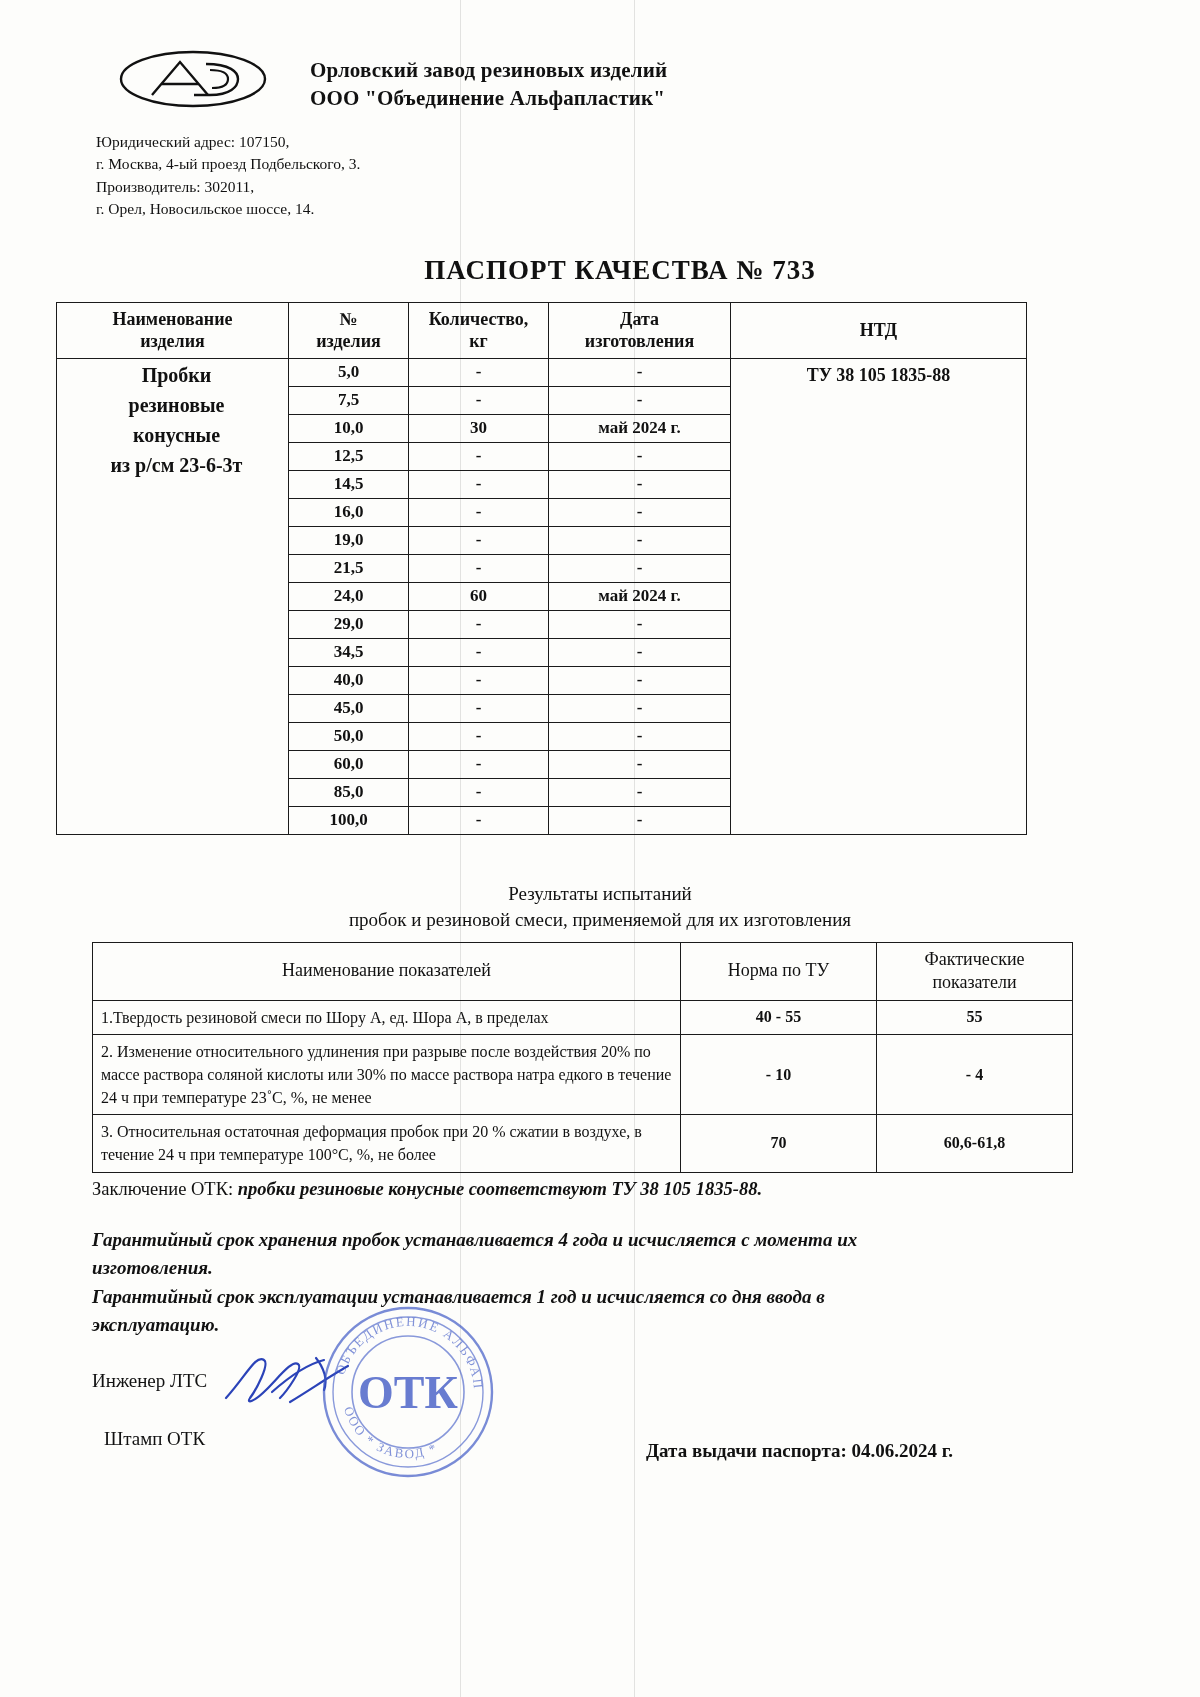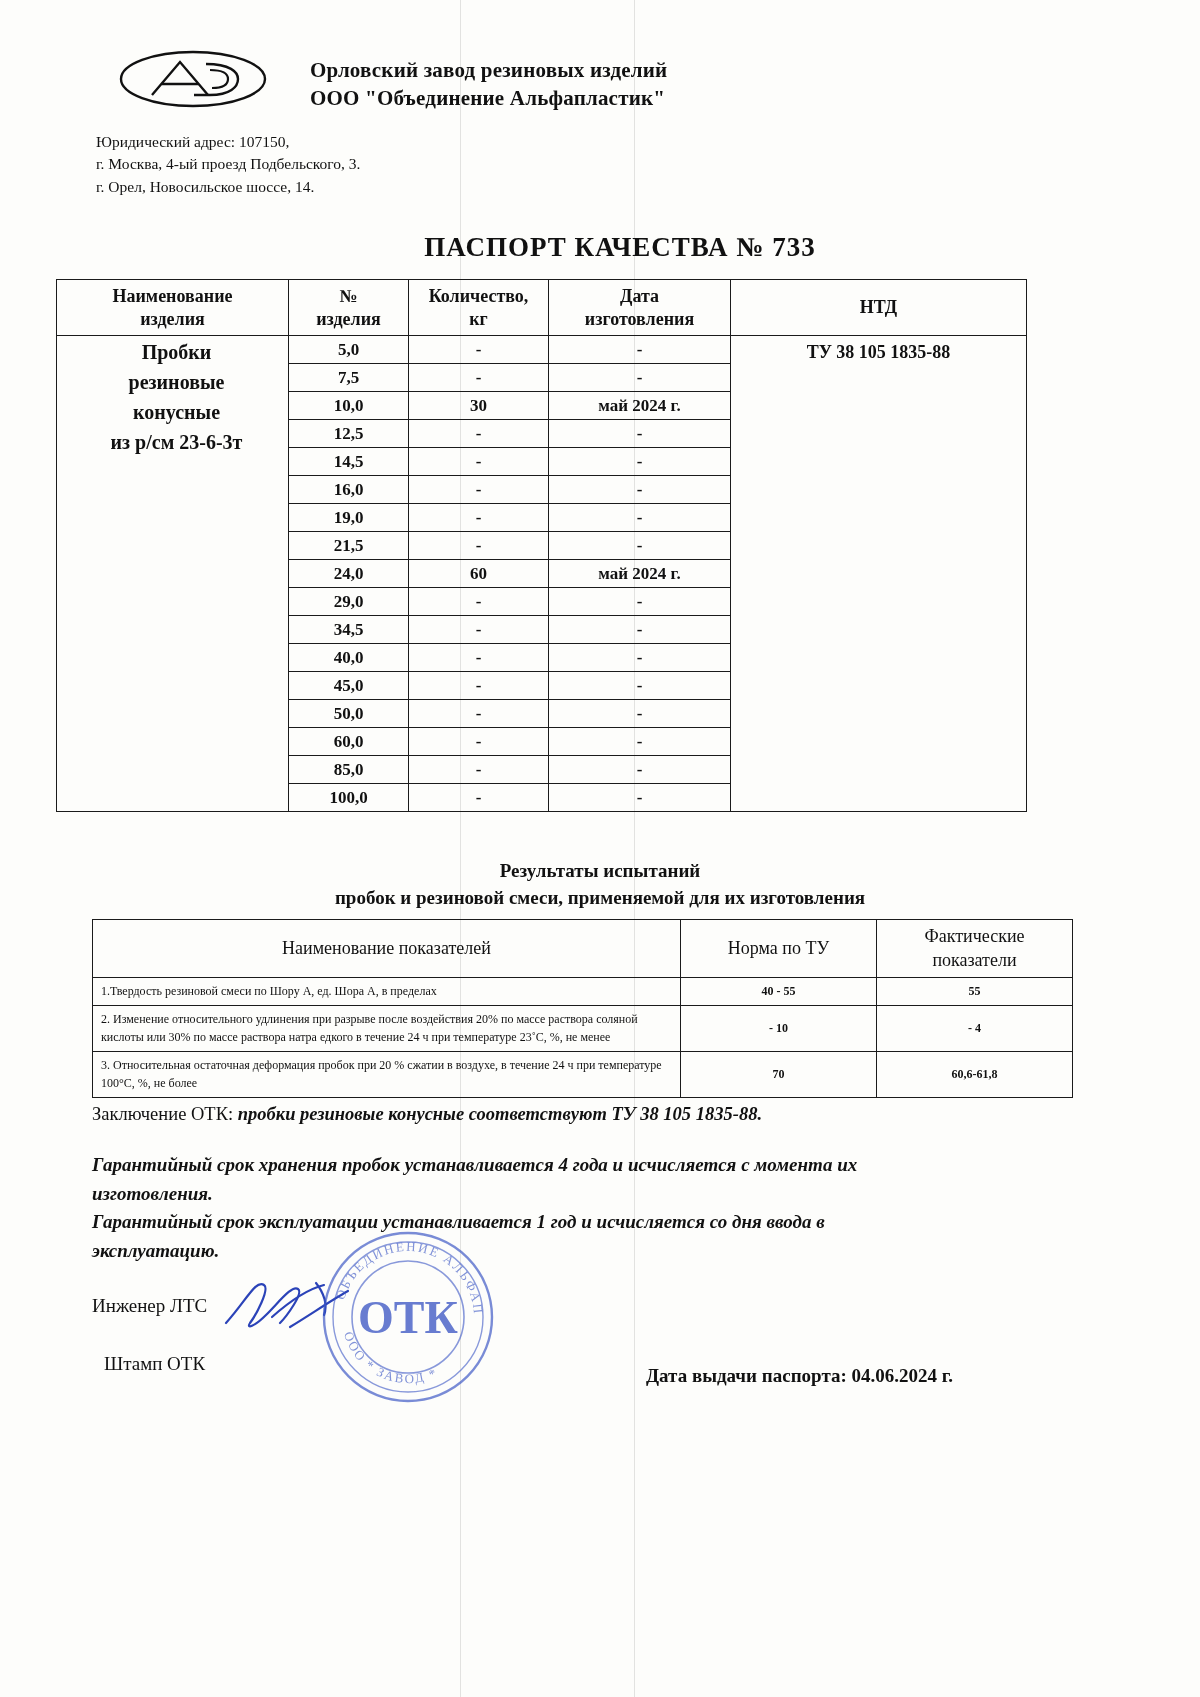--- a/index.html
+++ b/index.html
@@ -112,33 +112,33 @@
     font-weight: bold;
     font-size: 18px;
     vertical-align: top;
     padding-top: 6px;
   }
   .name-lines div { white-space: nowrap; text-align: center; }
 
   
   .results-title {
     text-align: center;
-    font-weight: bold;
+    font-weight: normal;
     font-size: 19px;
     line-height: 1.4;
     margin: 46px 0 8px 0;
   }
   .res-table {
     margin: 0 0 0 92px;
     width: 980px;
     table-layout: fixed;
   }
   .res-table th, .res-table td {
     border: 1px solid #1b1b1b;
-    font-size: 12px;
+    font-size: 16px;
     padding: 5px 8px;
     vertical-align: middle;
   }
   .res-table th {
     text-align: center;
     font-weight: normal;
     font-size: 18px;
     line-height: 1.3;
   }
   .res-table td.ind {
@@ -226,20 +226,21 @@
       </div>
       <div class="company">
         <div>Орловский завод резиновых изделий</div>
         <div>ООО  "Объединение Альфапластик"</div>
       </div>
     </div>
 
     <div class="address">
       <div>Юридический адрес: 107150,</div>
       <div>г. Москва, 4-ый проезд Подбельского, 3.</div>
+      <div>Производитель: 302011,</div>
       <div>г. Орел, Новосильское шоссе, 14.</div>
     </div>
 
     <div class="doc-title">ПАСПОРТ   КАЧЕСТВА № 733</div>
 
     <table class="main-table">
       <colgroup>
         <col style="width:232px">
         <col style="width:120px">
         <col style="width:140px">

